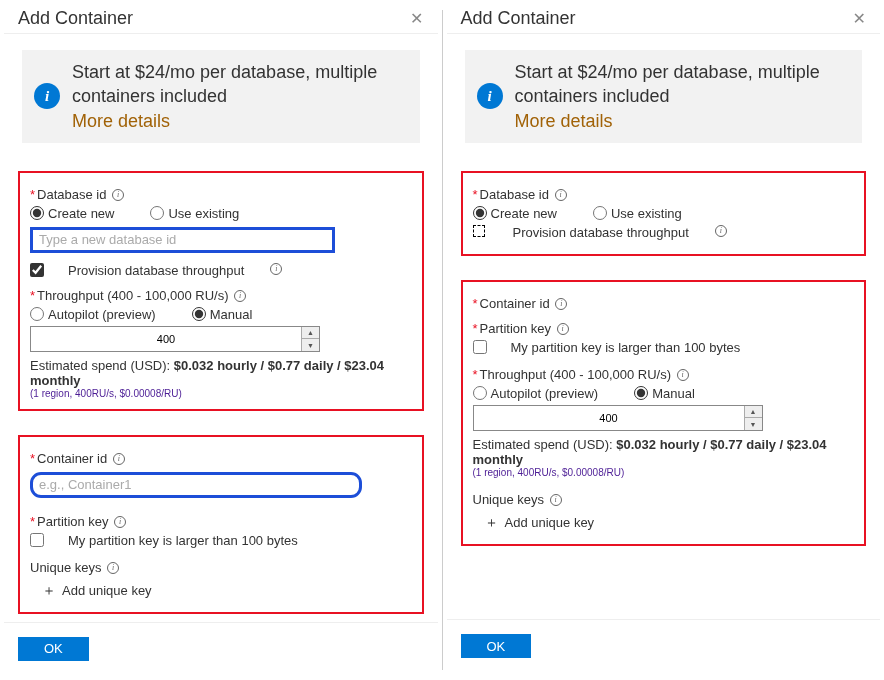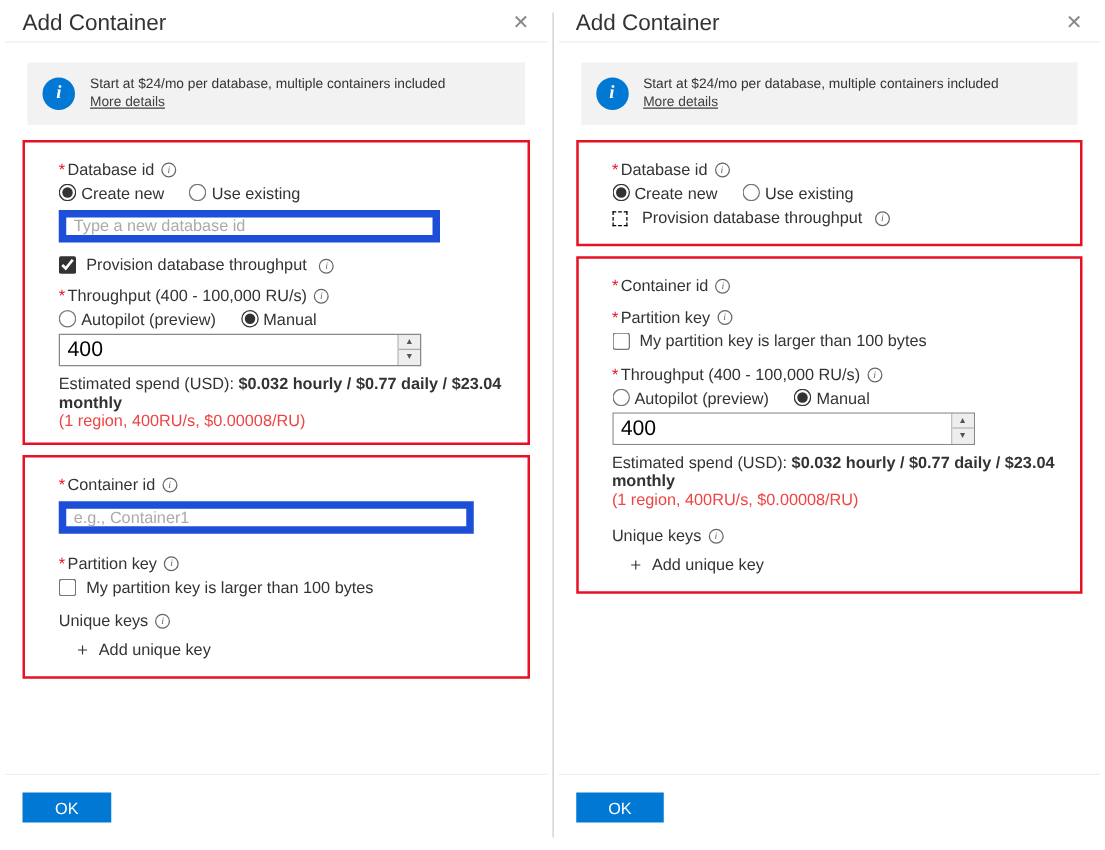--- a/index.html
+++ b/index.html
@@ -61,26 +61,26 @@
     color: #fff;
     display: flex;
     align-items: center;
     justify-content: center;
     font-weight: bold;
     font-family: Georgia, serif;
     font-style: italic;
     flex-shrink: 0;
     font-size: 15px;
   }
-  .info-text { font-size: 11px; line-height: 1.35; }
-  .info-link { color: #404040; text-decoration: underline; cursor: pointer; }
+  .info-text { font-size: 18px; line-height: 1.35; }
+  .info-link { color: #a16207; cursor: pointer; }
   .red-box {
     border: 2px solid #e81123;
-    margin: 0 14px 8px 14px;
-    padding: 8px 10px 10px 27px;
+    margin: 16px 14px 8px 14px;
+    padding: 8px 10px 10px 10px;
   }
   .field-label {
     margin: 6px 0 4px 0;
     font-size: 13px;
   }
   .asterisk { color: #e81123; margin-right: 2px; }
   .help-circle {
     display: inline-flex;
     align-items: center;
     justify-content: center;
@@ -90,22 +90,22 @@
     font-size: 8px;
     color: #666;
     line-height: 1;
     vertical-align: middle;
     margin-left: 2px;
     font-style: italic;
     font-family: Georgia, serif;
   }
   .radio-row, .check-row {
     display: flex;
-    align-items: flex-end;
-    gap: 8px;
+    align-items: flex-start;
+    gap: 24px;
     margin: 4px 0;
     font-size: 13px;
   }
   .radio-row label { display:flex; align-items:center; gap:4px; margin-right: 12px; cursor: default; }
   .radio-row input[type=radio],
   .check-row input[type=checkbox] {
     width: 14px; height: 14px;
     accent-color: #333;
     margin: 0;
   }
@@ -113,59 +113,60 @@
     width: 12px; height: 12px;
     border: 1px dashed #000;
     margin-right: 4px;
     display: inline-block;
   }
   input.text-field {
     width: 305px;
     max-width: 100%;
     padding: 4px 6px;
     font-size: 13px;
-    border: 6px solid #1d4ed8;
+    border: 3px solid #1d4ed8;
     margin: 2px 0 6px 0;
     background: #fff;
     height: 26px;
   }
   input.text-field::placeholder { color: #aaa; }
   .spinner-wrap {
     display: flex;
     width: 290px;
     border: 1px solid #888;
     margin: 2px 0 6px 0;
     height: 26px;
   }
   .spinner-wrap input {
     flex: 1;
     border: none;
     padding: 4px 6px;
-    font-size: 17px;
+    font-size: 11px;
     outline: none;
+    text-align: center;
   }
   .spinner-btns {
     display: flex;
     flex-direction: column;
     border-left: 1px solid #aaa;
     width: 18px;
   }
   .spinner-btns div {
     flex:1;
     display:flex;
     align-items:center;
     justify-content:center;
     font-size: 7px;
     color:#555;
     background: #eee;
   }
   .spinner-btns div:first-child { border-bottom: 1px solid #aaa; }
   .est { font-size: 13px; margin-top: 4px; }
   .est b { font-weight: 600; }
-  .sub { font-size: 13px; color:#ef4444; }
+  .sub { font-size: 10px; color:#4c1d95; }
   .add-key {
     display:flex; align-items:center; gap:6px;
     margin: 8px 0 4px 12px;
     font-size: 13px;
     cursor: pointer;
   }
   .plus {
     font-size: 14px;
     width: 14px;
     line-height: 1;
@@ -252,21 +253,21 @@
         <span>Estimated spend (USD): </span><b>$0.032 hourly / $0.77 daily / $23.04 monthly</b>
       </div>
       <div class="sub">(1 region, 400RU/s, $0.00008/RU)</div>
     </div>
 
     <div class="red-box">
       <div class="field-label">
         <span class="asterisk">*</span><span>Container id</span>
         <span class="help-circle">i</span>
       </div>
-      <input class="text-field" style="width: 332px;" placeholder="e.g., Container1">
+      <input class="text-field" style="width: 332px; border-radius: 11px;" placeholder="e.g., Container1">
 
       <div class="field-label" style="margin-top:10px">
         <span class="asterisk">*</span><span>Partition key</span>
         <span class="help-circle">i</span>
       </div>
       <div class="check-row">
         <input type="checkbox" style="">
         <span>My partition key is larger than 100 bytes</span>
       </div>
 

